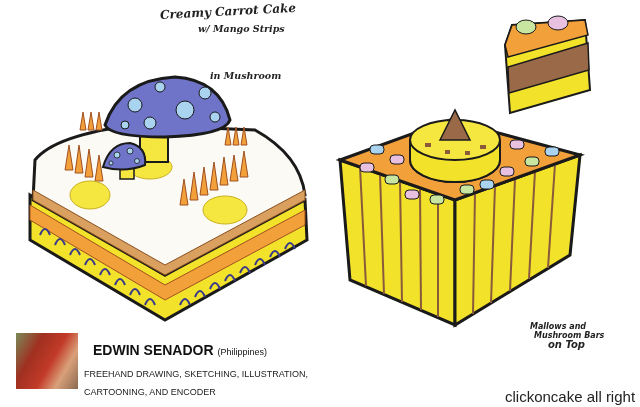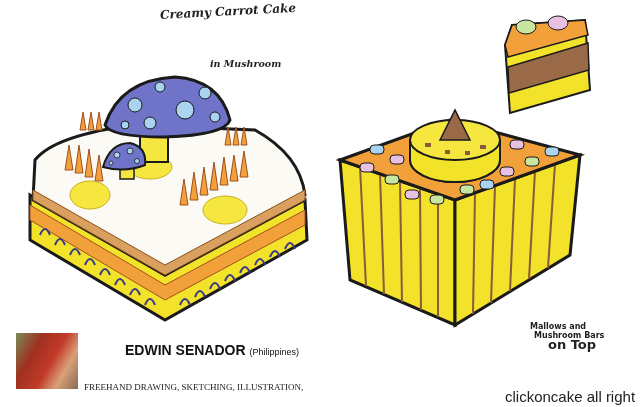--- a/index.html
+++ b/index.html
@@ -4,35 +4,36 @@
   <style>
     html, body { margin: 0; padding: 0; }
     body { width: 640px; height: 407px; background: #ffffff; position: relative; overflow: hidden; font-family: "Liberation Sans", sans-serif; }
     .abs { position: absolute; }
     .title-note { left: 160px; top: 8px; width: 150px; font-family: "DejaVu Serif", serif; font-style: italic; color: #222; }
     .title-note .l1 { font-size: 12px; font-weight: bold; transform: rotate(-3deg); transform-origin: left; }
     .title-note .l2, .title-note .l3, .title-note .l4 { font-size: 9.5px; font-weight: bold; }
     .title-note .l2 { padding-left: 38px; margin-top: 1px; }
     .title-note .l3 { padding-left: 50px; margin-top: 36px; }
     .title-note .l4 { padding-left: 68px; }
-    .caption-note { left: 530px; top: 322px; font-family: "DejaVu Sans", sans-serif; color: #222; font-size: 8px; line-height: 9px; font-weight: bold; }
+    .caption-note { left: 530px; top: 322px; font-family: "DejaVu Sans", sans-serif; font-style: italic; color: #222; font-size: 8px; line-height: 9px; font-weight: bold; }
     .caption-note .c2 { padding-left: 4px; }
-    .caption-note .c3 { padding-left: 18px; font-size: 13px; }
+    .caption-note .c3 { padding-left: 18px; font-size: 10px; }
     .photo { left: 16px; top: 333px; width: 62px; height: 56px; background: linear-gradient(120deg, #7a8b5a 0%, #a03020 30%, #c23a28 55%, #d9a07a 75%, #8a6a50 100%); }
-    .name { left: 93px; top: 342px; font-size: 14px; font-weight: bold; color: #111; margin-left: 32px; }
+    .name { left: 93px; top: 342px; font-size: 14px; font-weight: bold; color: #111; }
     .name .country { font-size: 9px; font-weight: normal; }
-    .skills { left: 84px; top: 378px; font-size: 9px; color: #222; line-height: 18px; width: 240px; font-family: Liberation Serif, serif; }
+    .skills { left: 84px; top: 365px; font-size: 9px; color: #222; line-height: 18px; width: 240px; }
     .copyright { left: 505px; top: 388px; font-size: 15px; color: #222; }
     svg { position: absolute; }
   </style>
 </head>
 <body>
 
 <div class="abs title-note">
   <div class="l1">Creamy Carrot Cake</div>
+  <div class="l2">w/ Mango Strips</div>
   <div class="l3">in Mushroom</div>
 </div>
 
 <svg style="left:500px;top:5px" width="100" height="110" viewBox="0 0 100 110">
   <path d="M5 40 L12 20 L85 15 L90 85 L10 108 Z" fill="#f3e22a" stroke="#1a1a1a" stroke-width="2"></path>
   <path d="M5 40 L12 20 L85 15 L88 30 L8 52 Z" fill="#f2a03a" stroke="#1a1a1a" stroke-width="1.5"></path>
   <path d="M8 62 L88 38 L89 65 L9 88 Z" fill="#9a6a48" stroke="#1a1a1a" stroke-width="1.5"></path>
   <ellipse cx="26" cy="22" rx="10" ry="7" fill="#c8e6a0" stroke="#1a1a1a"></ellipse>
   <ellipse cx="58" cy="18" rx="10" ry="7" fill="#e8c0e0" stroke="#1a1a1a"></ellipse>
 </svg>
@@ -150,15 +151,16 @@
   <div class="c3">on Top</div>
 </div>
 
 <div class="abs photo"></div>
 <div class="abs name">
   <span>EDWIN SENADOR</span>
   <span class="country">(Philippines)</span>
 </div>
 <div class="abs skills">
   <div>FREEHAND DRAWING, SKETCHING, ILLUSTRATION,</div>
+  <div>CARTOONING,  AND ENCODER</div>
 </div>
 
 <div class="abs copyright">clickoncake all right reserved.</div>
 
 </body></html>

